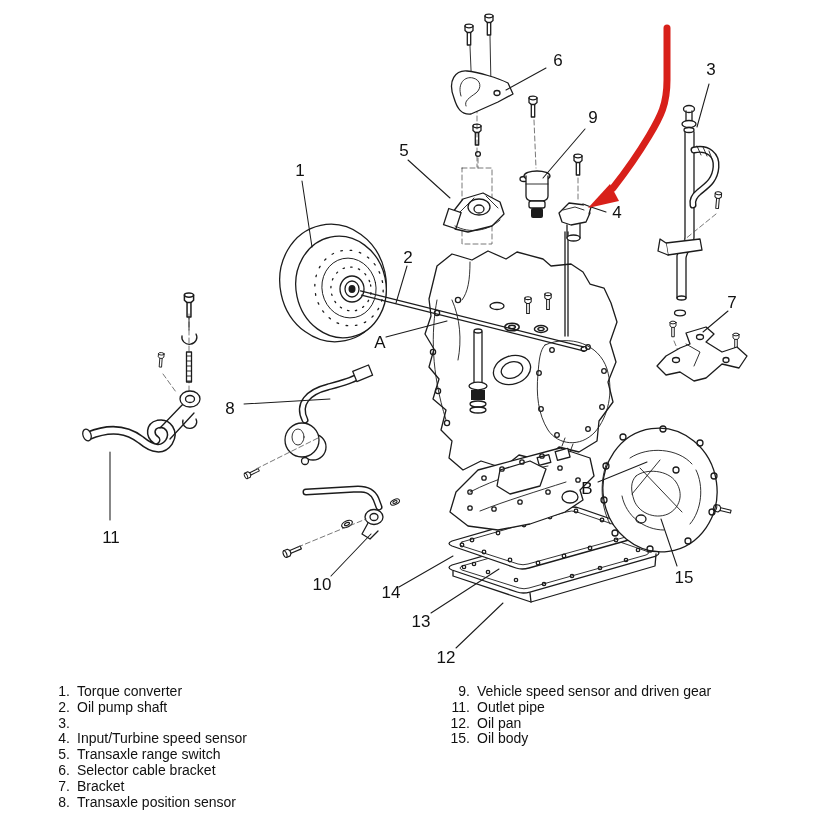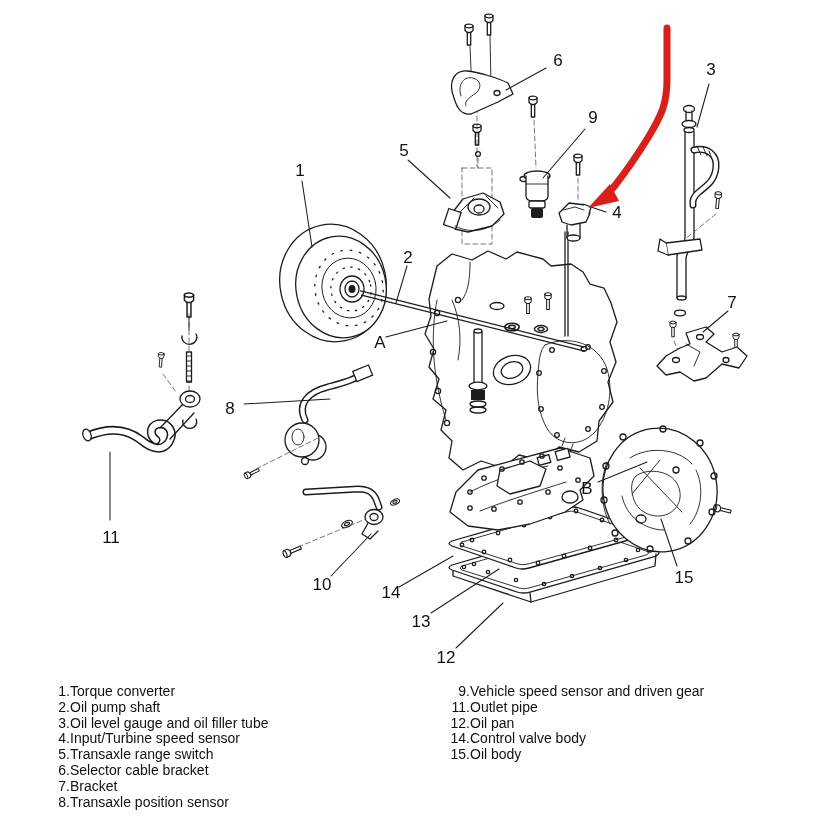--- a/index.html
+++ b/index.html
@@ -20,21 +20,21 @@
   .art text{stroke:none;fill:#111;font-family:"Liberation Sans",sans-serif;
             font-size:17px;font-weight:500;text-anchor:middle;}
   
   .legend{position:absolute;left:0;top:684px;width:826px;height:140px;
           font-size:14px;line-height:15.8px;color:#111;}
   .lcol{position:absolute;top:0;}
   .lcol.left{left:44px;}
   .lcol.right{left:444px;}
   .lrow{display:flex;}
   .lnum{width:26px;text-align:right;flex:none;}
-  .ltext{white-space:nowrap;}
+  .ltext{margin-left:7px;white-space:nowrap;}
 </style>
 </head>
 <body>
 
 <div class="page">
 
 <svg width="826" height="836" viewBox="0 0 826 836">
   <defs>
     <g id="bolt">
       <path class="w" d="M-4,-6 L-4,-1.5 L-1.7,0.5 L-1.7,13 L1.7,13 L1.7,0.5 L4,-1.5 L4,-6"></path>
@@ -372,21 +372,20 @@
       <div class="lrow">
           <span class="lnum">1.</span>
           <span class="ltext">Torque converter</span>
         </div>
       <div class="lrow">
           <span class="lnum">2.</span>
           <span class="ltext">Oil pump shaft</span>
         </div>
       <div class="lrow">
           <span class="lnum">3.</span>
-          <span class="ltext">Oil level gauge and oil filler tube</span>
         </div>
       <div class="lrow">
           <span class="lnum">4.</span>
           <span class="ltext">Input/Turbine speed sensor</span>
         </div>
       <div class="lrow">
           <span class="lnum">5.</span>
           <span class="ltext">Transaxle range switch</span>
         </div>
       <div class="lrow">
@@ -407,24 +406,20 @@
           <span class="lnum">9.</span>
           <span class="ltext">Vehicle speed sensor and driven gear</span>
         </div>
       <div class="lrow">
           <span class="lnum">11.</span>
           <span class="ltext">Outlet pipe</span>
         </div>
       <div class="lrow">
           <span class="lnum">12.</span>
           <span class="ltext">Oil pan</span>
-        </div>
-      <div class="lrow">
-          <span class="lnum">14.</span>
-          <span class="ltext">Control valve body</span>
         </div>
       <div class="lrow">
           <span class="lnum">15.</span>
           <span class="ltext">Oil body</span>
         </div>
     </div>
   </div>
 </div>
 
 </body></html>

